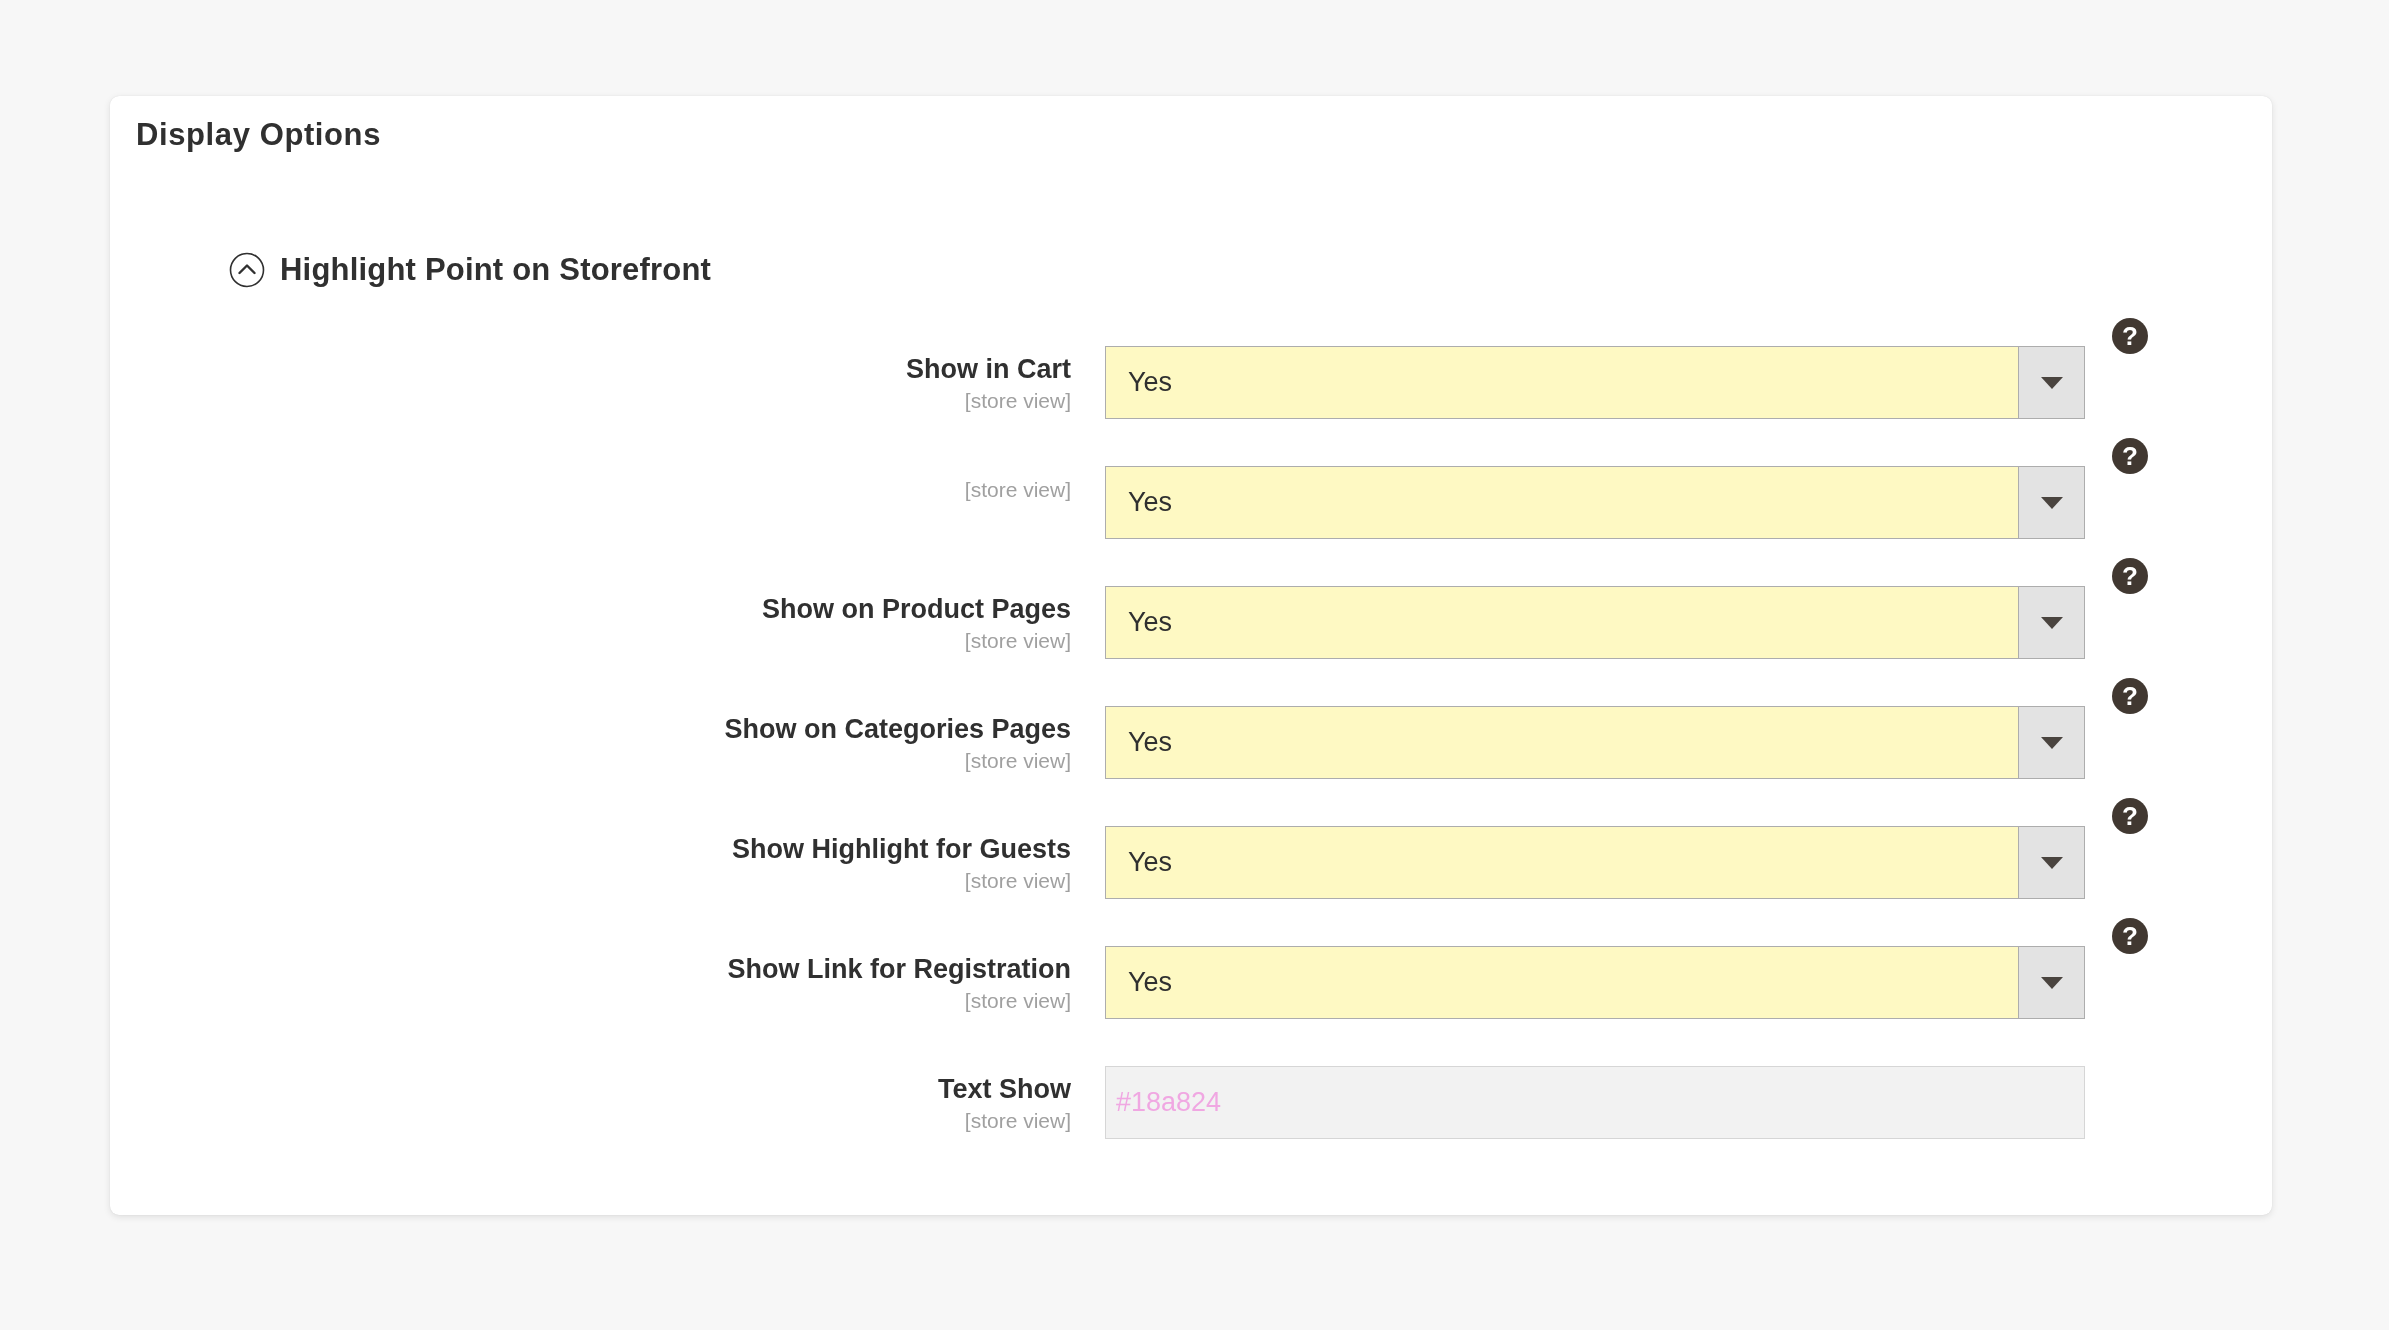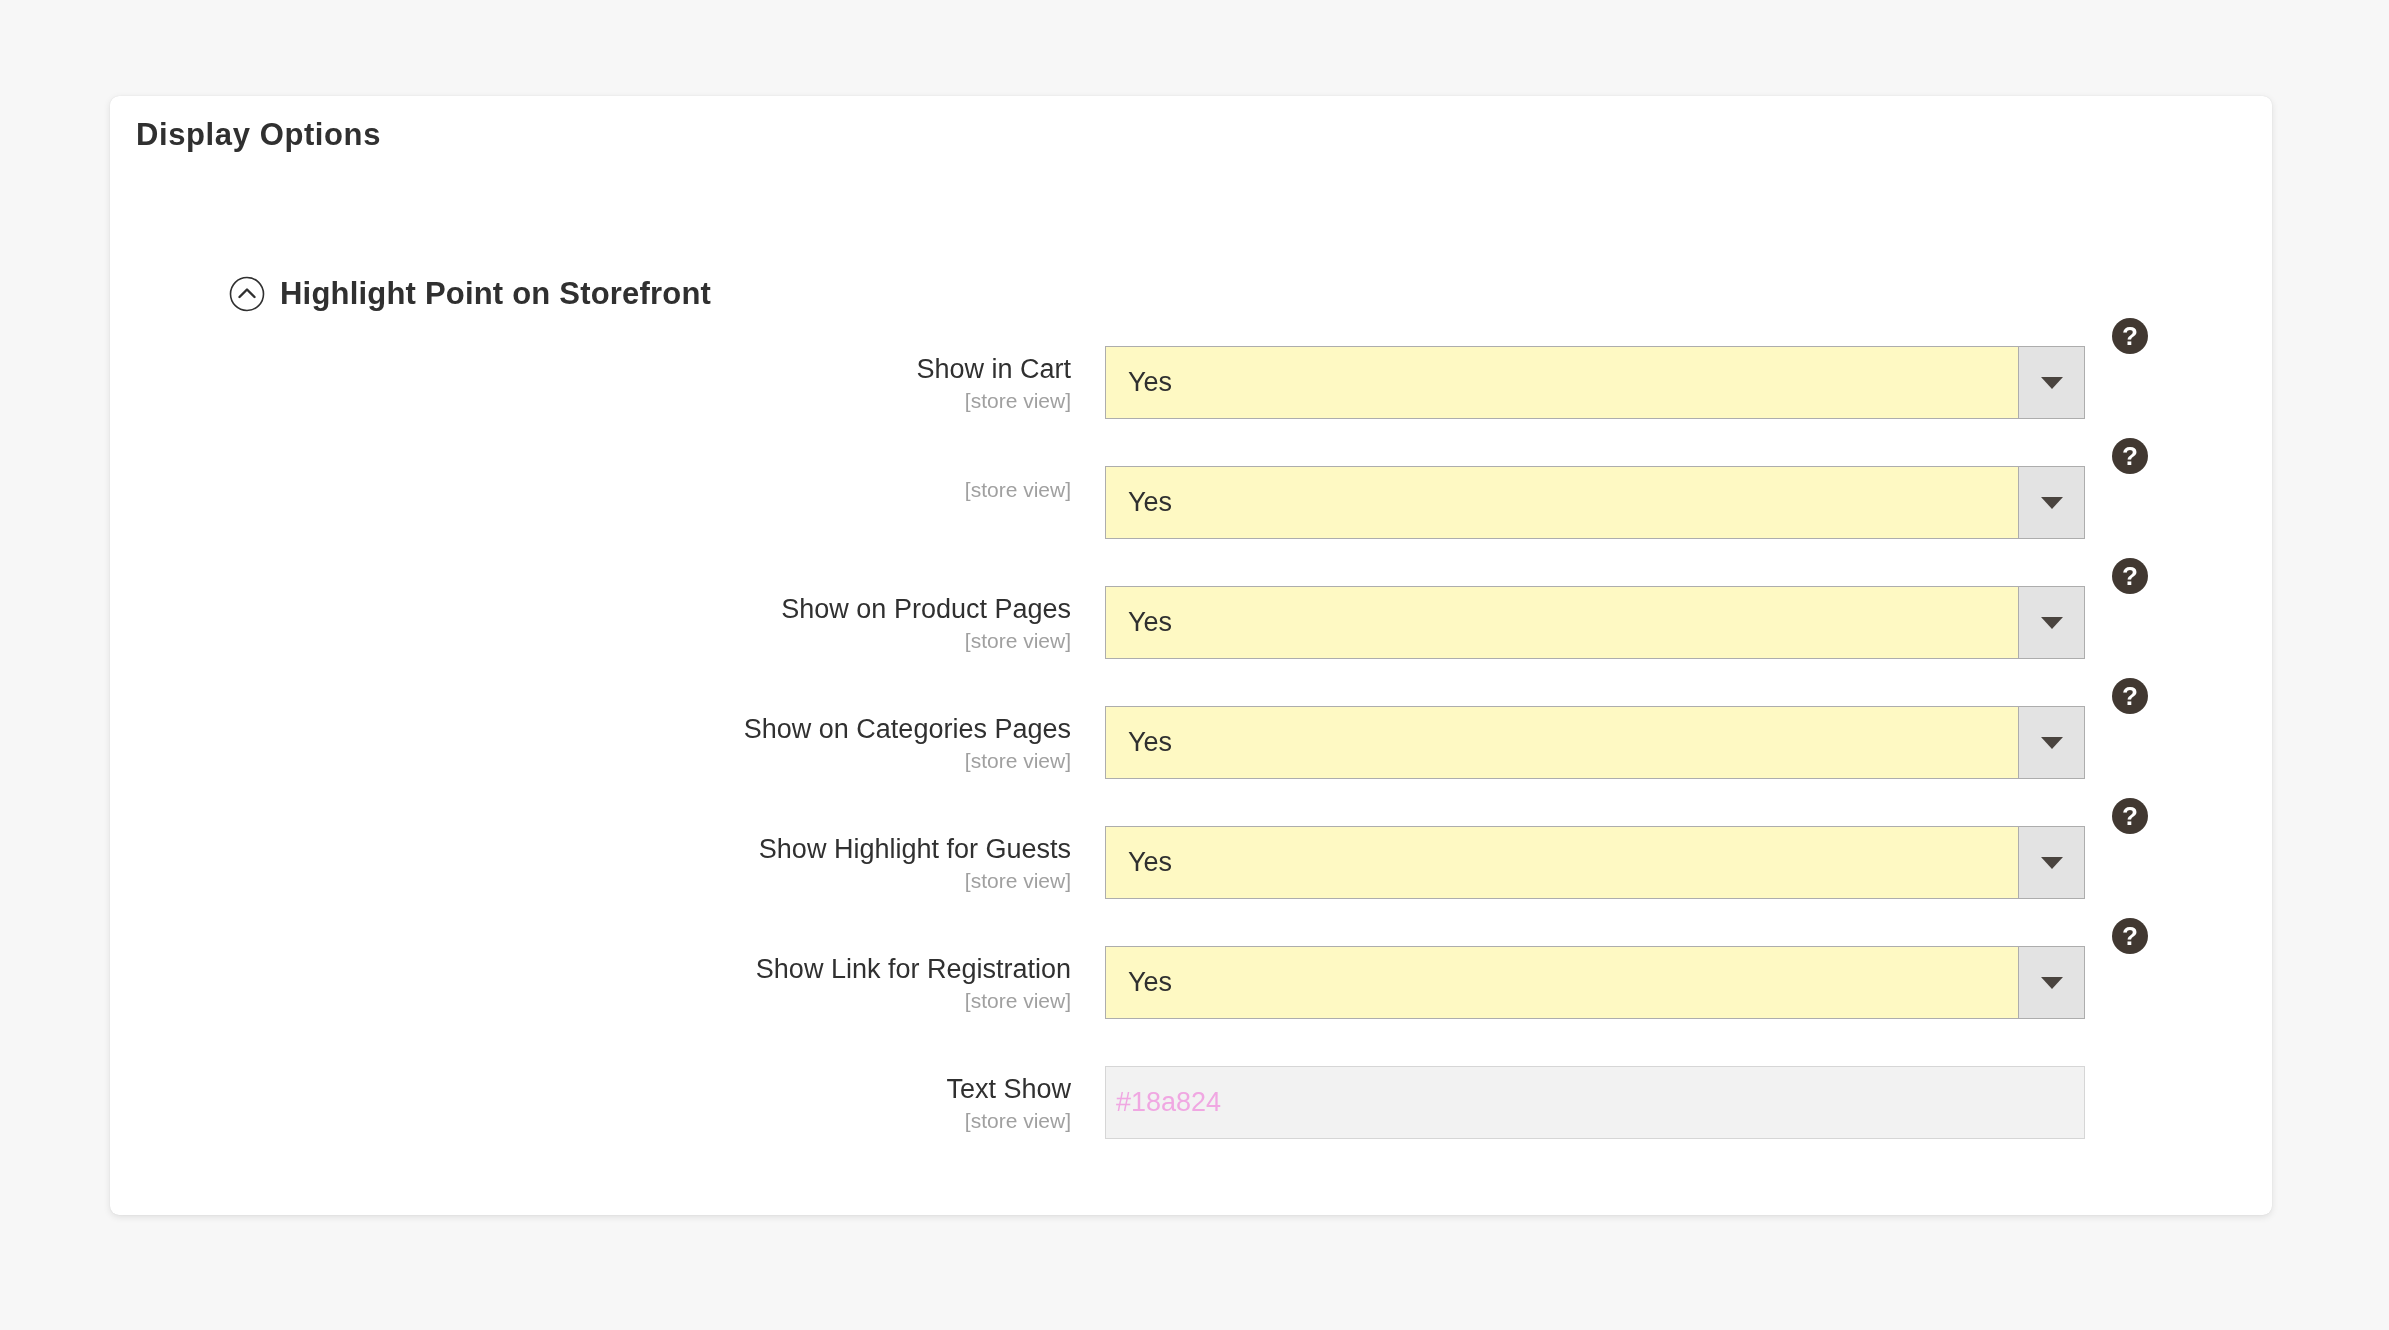--- a/index.html
+++ b/index.html
@@ -46,21 +46,20 @@
   }
 
   
   .section-header {
     position: absolute;
     left: 118px;
     top: 155px;
     display: flex;
     align-items: center;
     gap: 14px;
-    margin-top: 24px;
   }
   .collapse-icon {
     width: 38px;
     height: 38px;
     display: block;
     flex: 0 0 auto;
   }
   .section-title {
     font-size: 31px;
     font-weight: 700;
@@ -89,21 +88,21 @@
     left: 400px;
     width: 561px;
     top: 0;
     text-align: right;
     padding-top: 8px;
     box-sizing: border-box;
   }
   .field-label {
     display: block;
     font-size: 27px;
-    font-weight: 400;
+    font-weight: 700;
     color: #303030;
     line-height: 1.15;
     white-space: nowrap;
   }
   .field-scope {
     display: block;
     margin-top: 3px;
     font-size: 21px;
     font-weight: 400;
     color: #a0a0a0;

